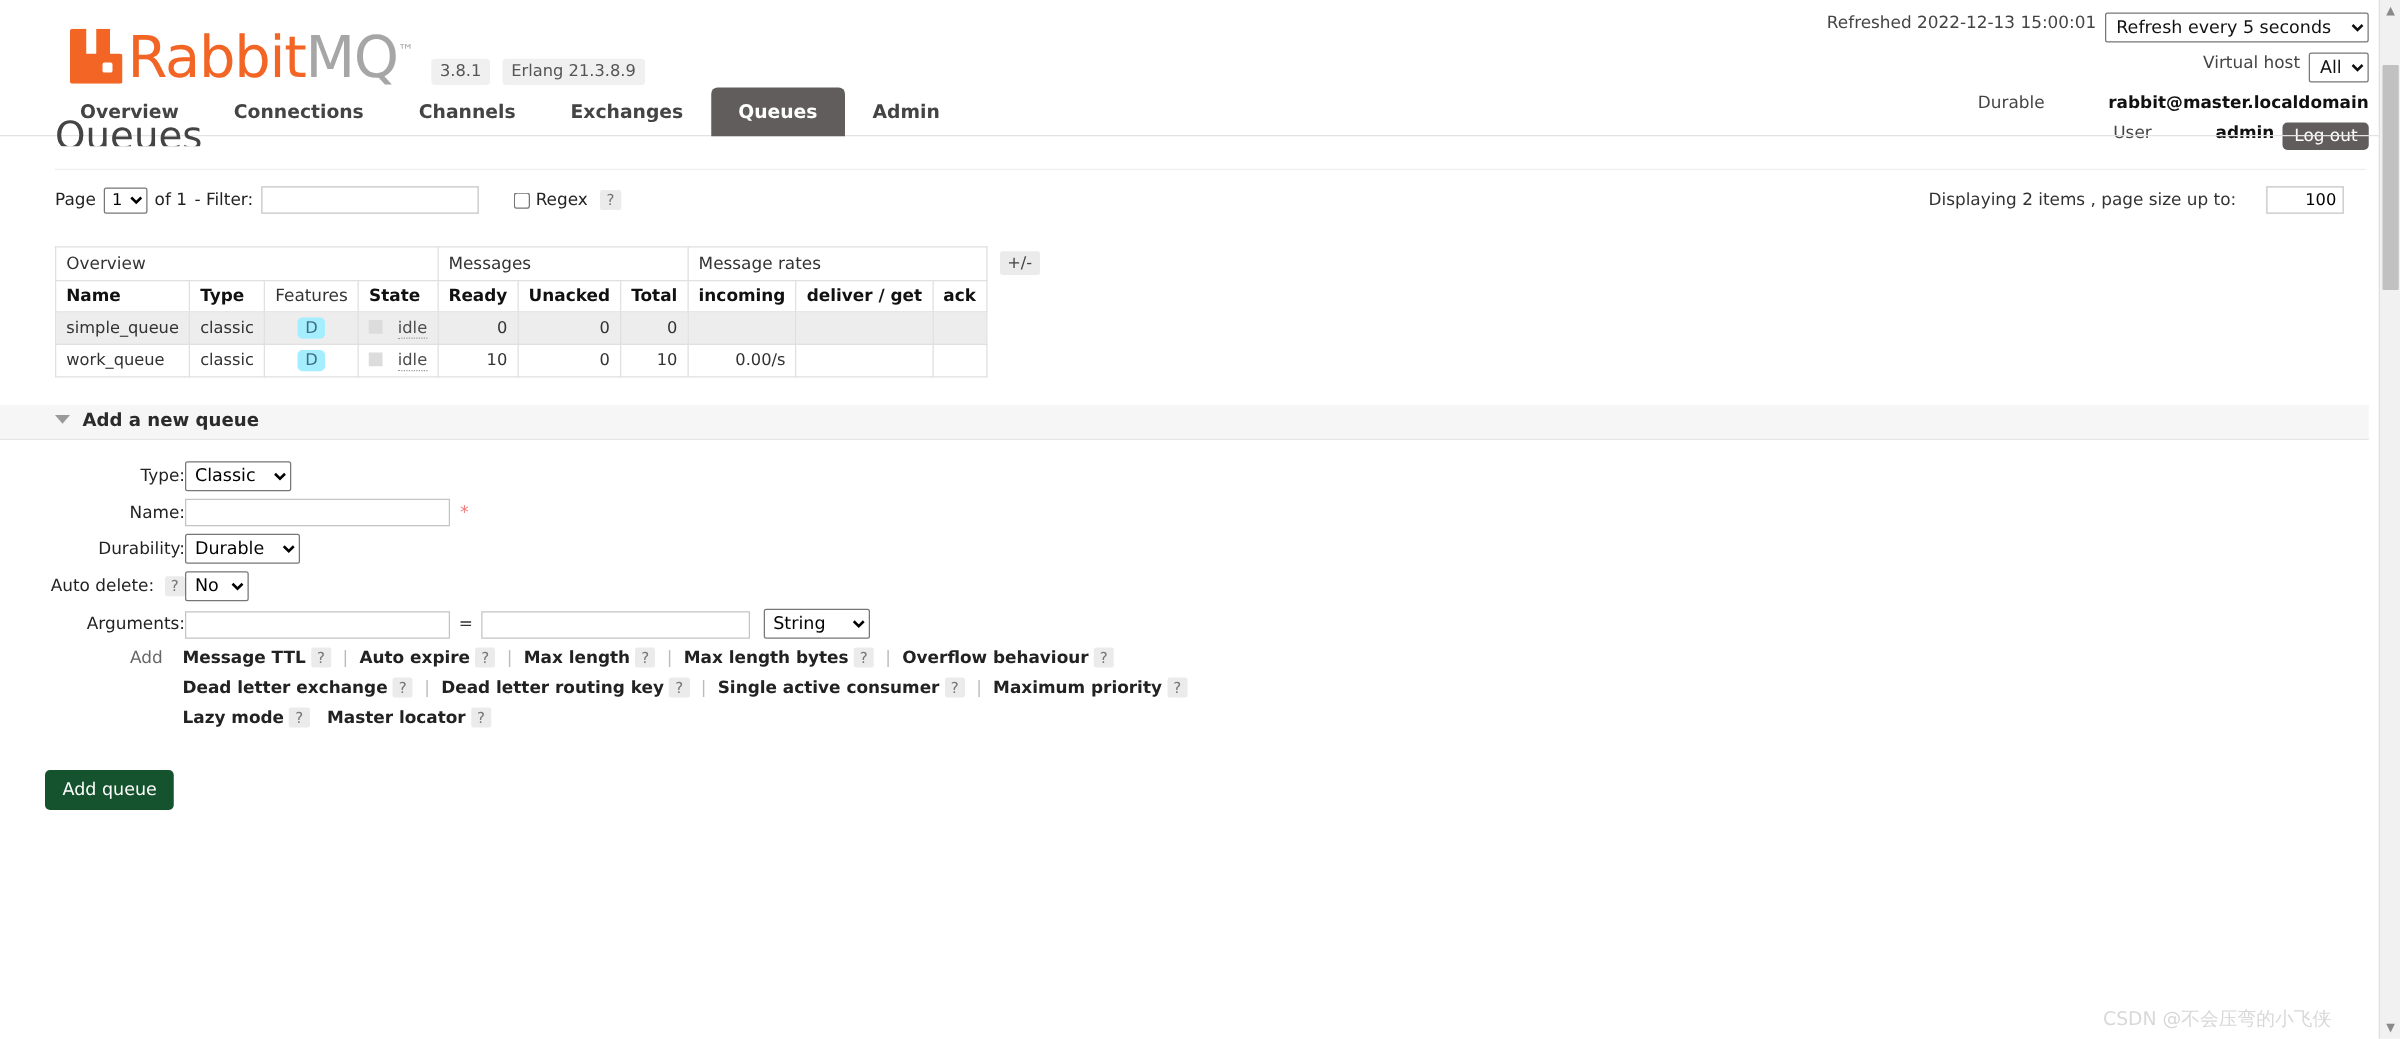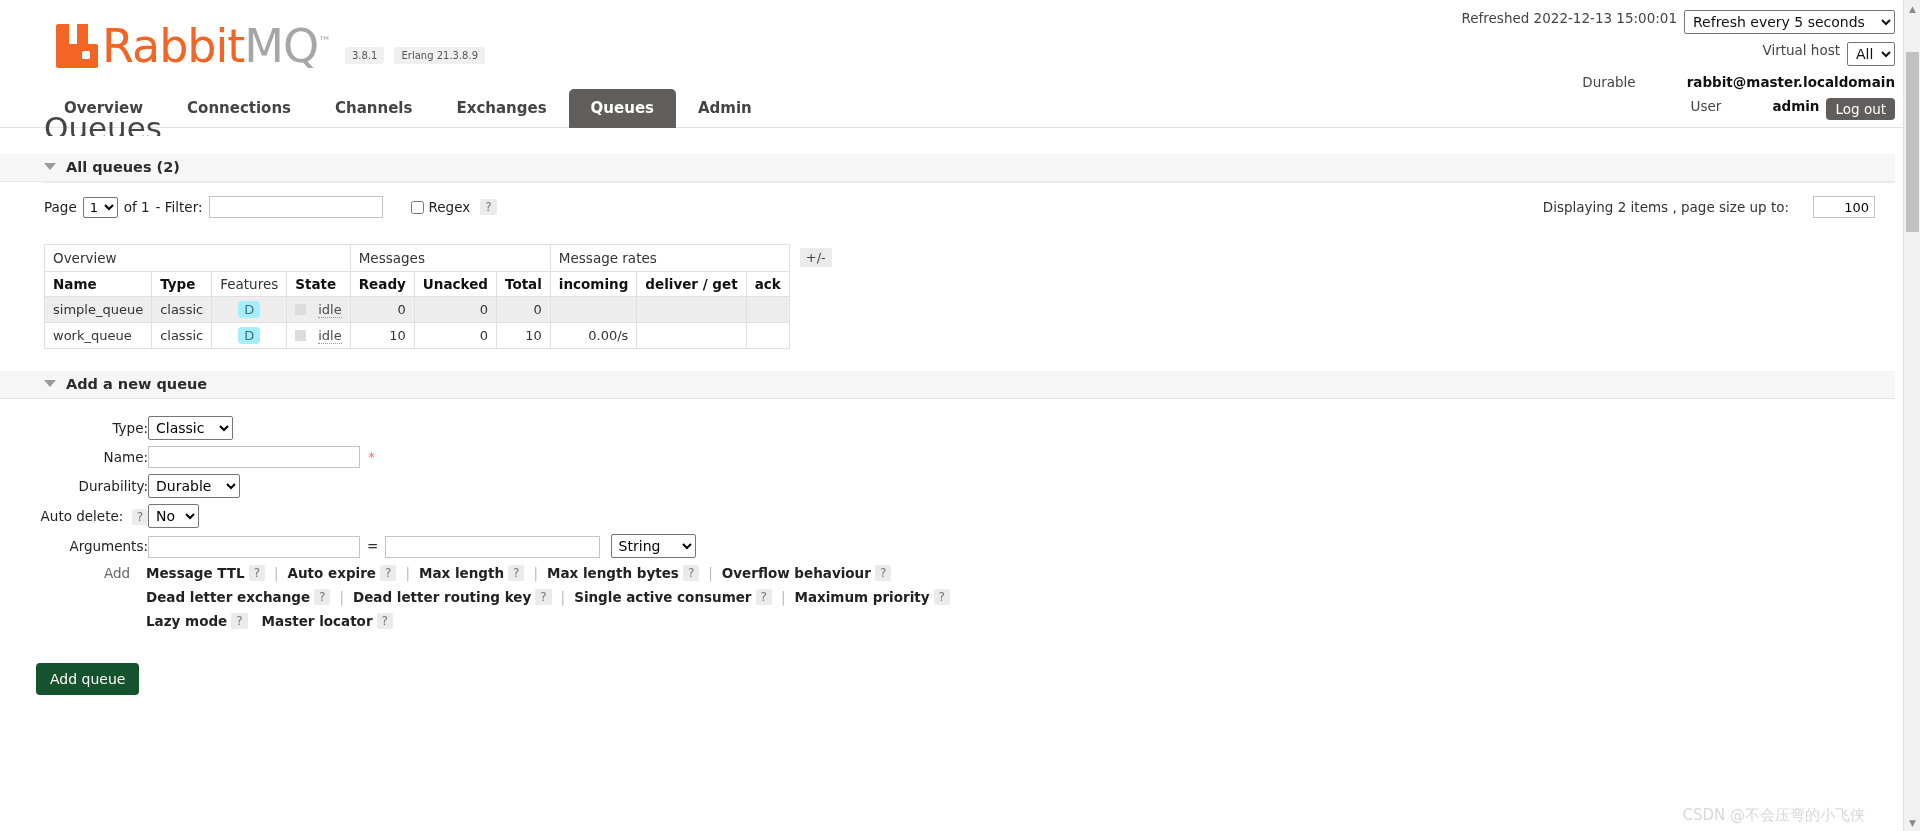--- a/index.html
+++ b/index.html
@@ -29,42 +29,42 @@
     background: #c1c1c1; border-radius: 1px;
   }
 
   #page {
     position: absolute; top: 0; left: 0; width: 1903px; height: 831px;
     overflow: hidden;
   }
 
   
   #header {
-    position: relative; height: 128px; padding: 0;
+    position: relative; height: 109px; padding: 0;
   }
   .logo-wrap {
     position: absolute; left: 56px; top: 20px;
     display: flex; align-items: flex-end; gap: 0;
   }
   .logo-mark { width: 42px; height: 44px; margin-right: 4px; }
   .logo-text {
     font-family: "DejaVu Sans", "Liberation Sans", sans-serif;
     font-size: 46px; line-height: 44px; letter-spacing: -1px;
     font-weight: 400;
   }
   .logo-rabbit { color: #f36525; }
   .logo-mq { color: #a6a6a6; }
   .logo-tm { color: #a6a6a6; font-size: 13px; vertical-align: super; }
 
   .version-pills {
     position: absolute; left: 345px; top: 47px;
     display: flex; gap: 10px; align-items: center;
   }
   .pill {
-    background: #f0f0f0; color: #555; font-size: 10px;
+    background: #f0f0f0; color: #555; font-size: 13px;
     padding: 3px 7px; border-radius: 3px; white-space: nowrap;
   }
 
   
   #nav {
     position: absolute; left: 42px; bottom: 0; display: flex; align-items: flex-end;
   }
   #nav .tab {
     font-size: 15px; font-weight: bold; color: #444;
     padding: 10px 22px 11px 22px; text-decoration: none; display: block;
@@ -290,23 +290,20 @@
         <a class="tab" href="#">Exchanges</a>
         <a class="tab active" href="#">Queues</a>
         <a class="tab" href="#">Admin</a>
       </div>
   </div>
 
   <div id="content">
 
     <h1 id="page-title">Queues</h1>
 
-    <div class="section-bar">
-      <span class="caret"></span><span>All queues (2)</span>
-    </div>
 
     <div class="hairline"></div>
 
     <div class="filter-row">
       <span>Page</span>
       <select class="small-select" id="sel-page"><option value="1">1</option></select>
       <span>of 1</span>
       <span>- Filter:</span>
       <input class="text-input" style="width: 174px;" value="">
       <input type="checkbox" class="chk" style="">

